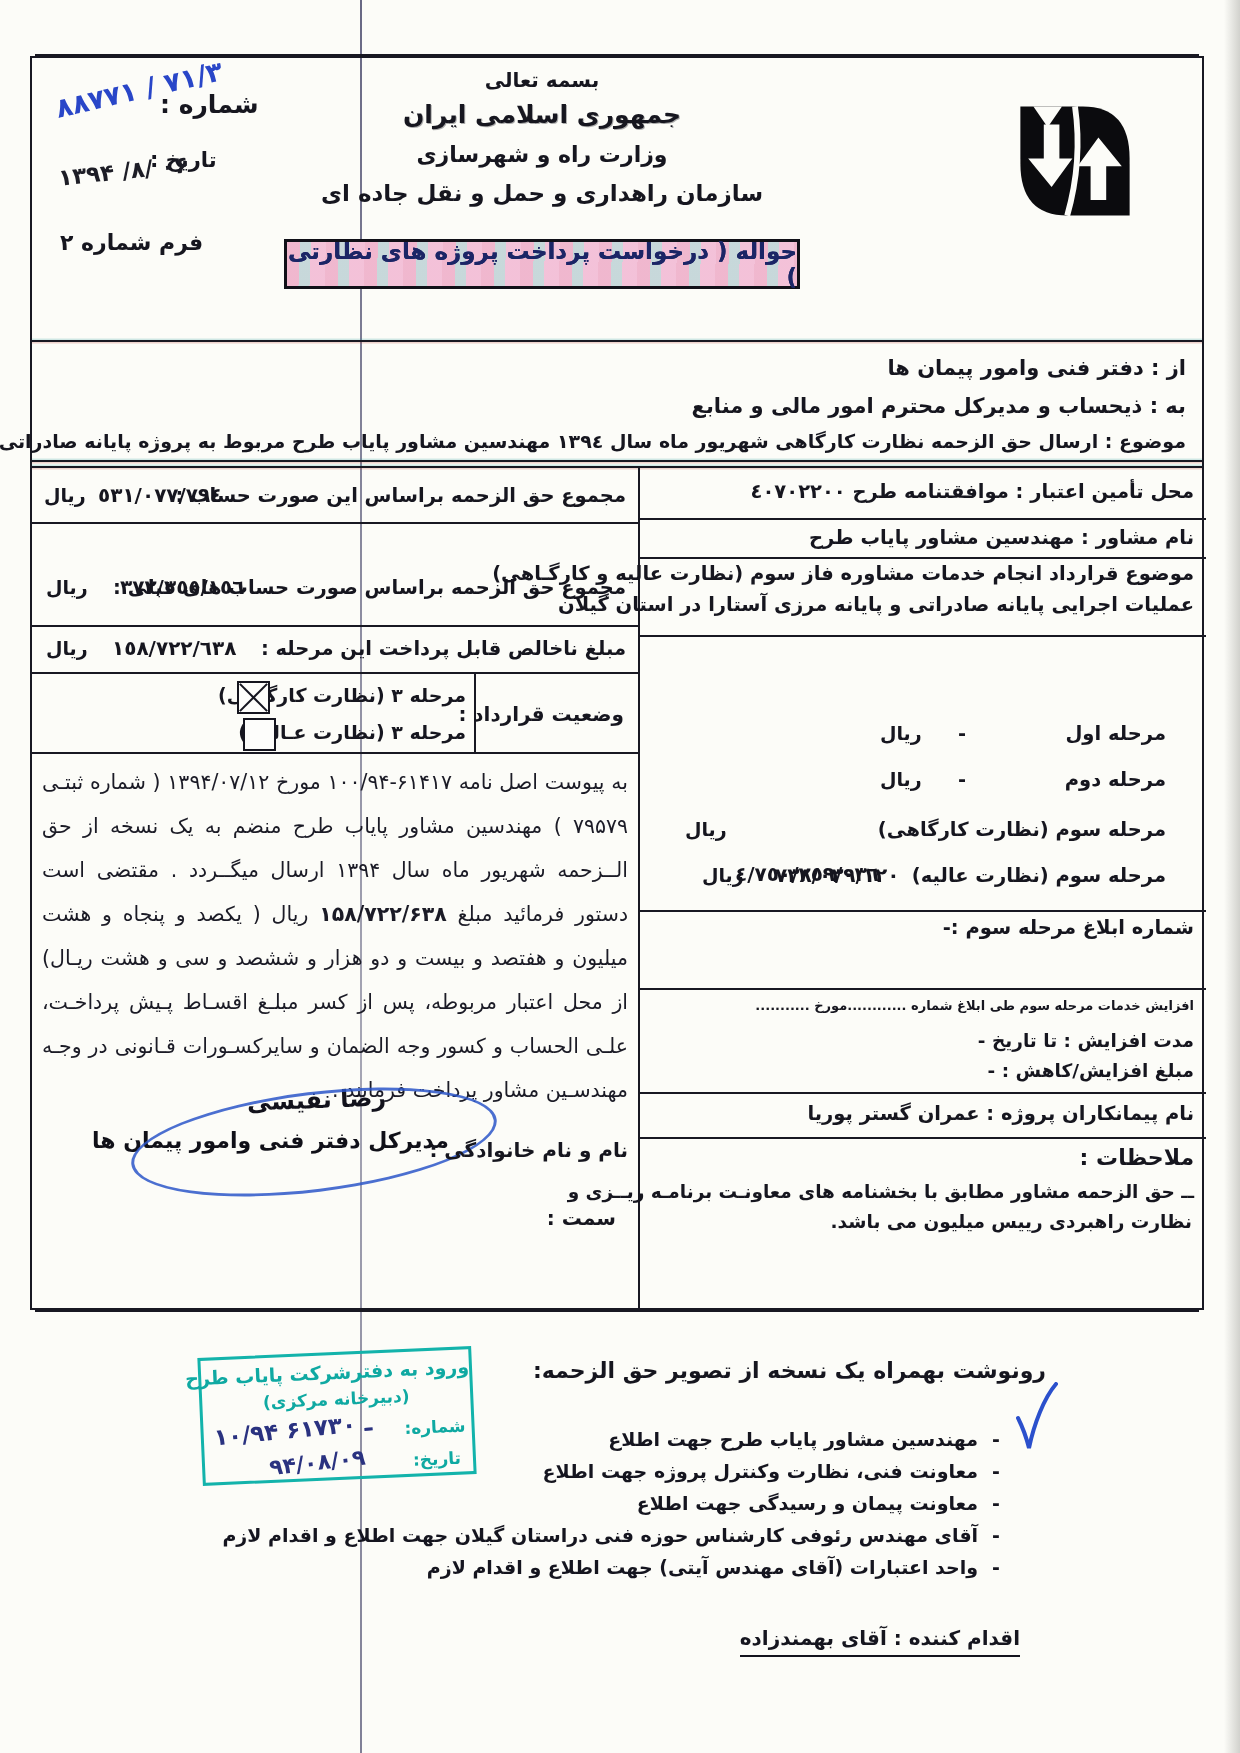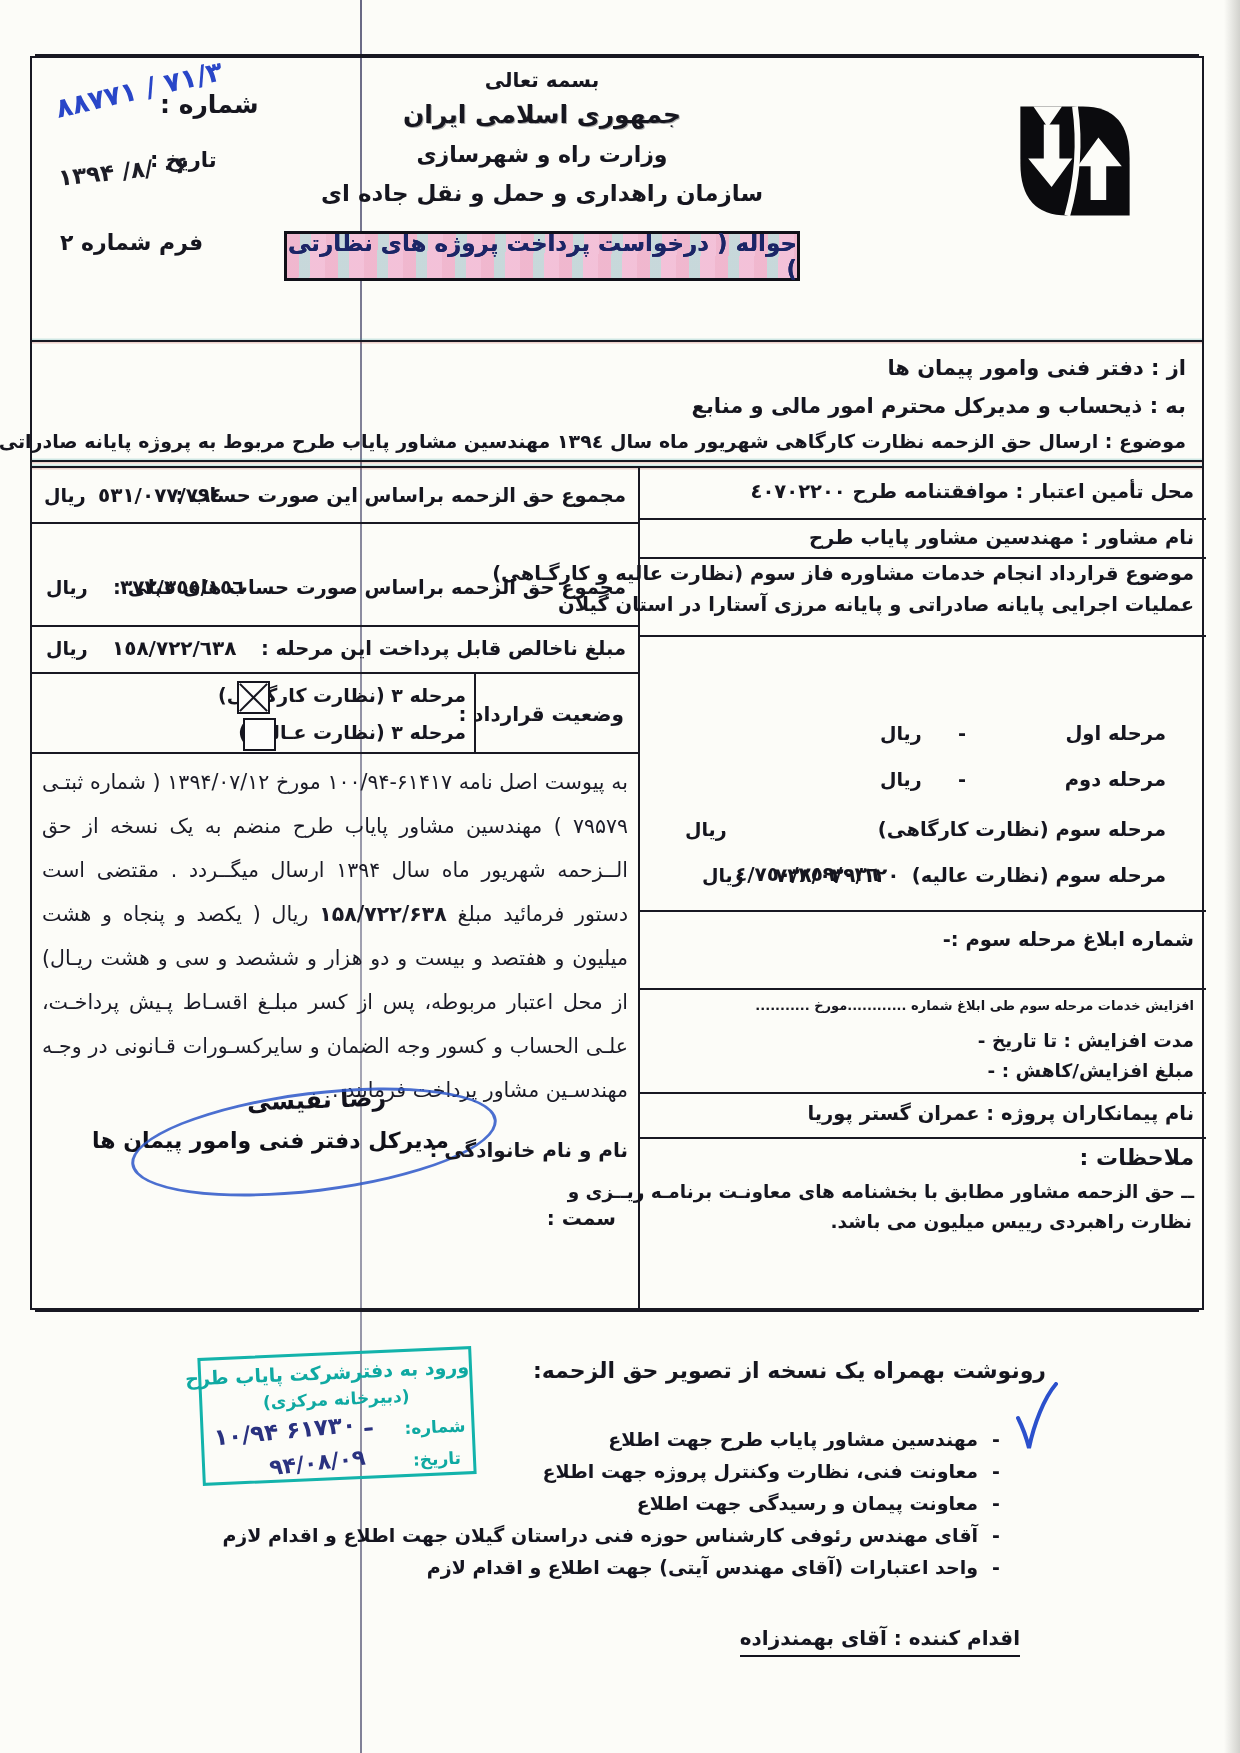--- a/index.html
+++ b/index.html
@@ -21,21 +21,21 @@
   .lrow,.rrow{position:absolute;border-bottom:2.2px solid #181822;}
   .lrow{left:0;width:606px;}
   .rrow{left:608px;width:566px;}
   .noline{border-bottom:none;}
   .lrow span,.rrow span,.rrow div.tline{position:absolute;white-space:nowrap;}
   .lbl{font-size:19.5px;font-weight:bold;}
   .amt{font-size:20px;font-weight:bold;letter-spacing:1px;}
   .unit{font-size:19px;font-weight:bold;}
   .cb{position:absolute;width:33px;height:33px;border:2.6px solid #15151f;background:#fdfdfb;}
   .cb svg{position:absolute;inset:0;}
-  .banner{position:absolute;left:252px;top:173px;width:516px;height:50px;border:3.5px solid #101018;
+  .banner{position:absolute;left:252px;top:181px;width:516px;height:50px;border:3.5px solid #101018;
     display:flex;align-items:center;justify-content:center;
     background:
      repeating-linear-gradient(92deg,rgba(238,150,185,.50) 0 13px,rgba(140,215,205,.42) 13px 24px,rgba(244,170,205,.5) 24px 39px),
      #f2d9e4;}
   .banner span{font-size:23px;font-weight:bold;color:#1b2566;text-shadow:0 0 .6px #1b2566;}
   .hdr-c{position:absolute;left:250px;width:520px;text-align:center;white-space:nowrap;}
   .para{position:absolute;direction:rtl;text-align:justify;font-size:20.5px;line-height:44px;color:#1b1b26;}
   .para .b{letter-spacing:.5px;}
   .ellipse{position:absolute;border:3px solid rgba(43,86,201,.85);border-radius:50%;transform:rotate(-7deg);}
   .stamp{position:absolute;left:200px;top:1352px;width:274px;height:128px;border:3px solid #13b3ab;
@@ -151,21 +151,21 @@
       <span class="lbl" style="left:318px;top:98px;">-</span>
       <span class="unit" style="left:240px;top:98px;">ریال</span>
       <span class="lbl" style="right:40px;top:148px;">مرحله سوم (نظارت کارگاهی)</span>
       <span class="amt" style="left:95px;top:147px;margin-top:45px;">٤/٧٥٠/٢٥٩/٠٣٦</span>
       <span class="unit" style="left:45px;top:148px;">ریال</span>
       <span class="lbl" style="right:40px;top:194px;">مرحله سوم (نظارت عالیه)</span>
       <span class="amt" style="left:135px;top:193px;">٧٣٨/٠٣٩/١٢٠</span>
       <span class="unit" style="left:62px;top:194px;">ریال</span>
     </div>
     <div class="rrow" style="top:854px;height:78px;">
-      <span class="lbl" style="right:12px;top:16px;">شماره ابلاغ مرحله سوم :-</span>
+      <span class="lbl" style="right:12px;top:4px;">شماره ابلاغ مرحله سوم :-</span>
     </div>
     <div class="rrow" style="top:932px;height:104px;">
       <span class="lbl" style="right:12px;top:8px;font-size:13px;">افزایش خدمات مرحله سوم طی ابلاغ شماره ............مورخ ...........</span>
       <span class="lbl" style="right:12px;top:40px;font-size:18.5px;">مدت افزایش : تا تاریخ  -</span>
       <span class="lbl" style="right:12px;top:70px;font-size:18.5px;">مبلغ افزایش/کاهش :  -</span>
     </div>
     <div class="rrow" style="top:1036px;height:45px;">
       <span class="lbl" style="right:12px;top:8px;">نام پیمانکاران پروژه :  عمران گستر پوریا</span>
     </div>
     <div class="rrow noline" style="top:1081px;height:173px;">

